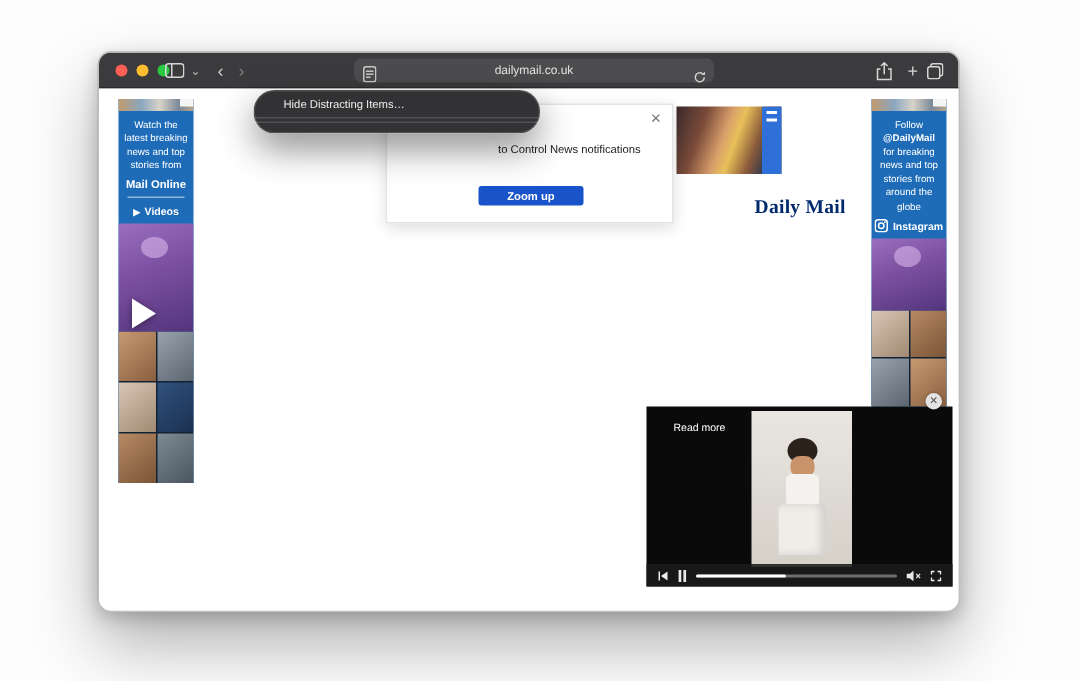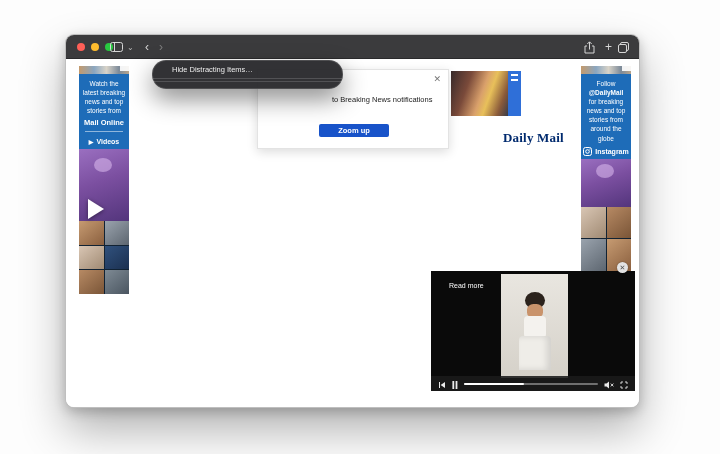--- a/index.html
+++ b/index.html
@@ -23,37 +23,37 @@
   .chev-small { font-size:8px; color:#b9b9b9; }
 
   .urlfield { position:absolute; left:170px; top:4px; width:240px; height:16px;
               background:rgba(255,255,255,.09); border-radius:5px; }
   .urlfield .ps-icon { position:absolute; left:6px; top:3px; }
   .urlfield .url { position:absolute; left:0; right:0; top:0; height:16px; line-height:16px;
                    text-align:center; color:#e3e3e3; font-size:8px; }
   .urlfield .reload { position:absolute; right:5px; top:4px; }
 
   
-  .menu { position:absolute; left:86px; top:25px; width:191px; z-index:60;
+  .menu { position:absolute; left:103px; top:25px; width:191px; z-index:60;
           background:rgba(43,43,46,.97); border:1px solid rgba(255,255,255,.14);
           border-radius:14px; padding:3px 0;
           box-shadow:0 10px 24px rgba(0,0,0,.45); }
   .menu-item { position:relative; display:flex; align-items:center; height:11px;
                padding:0 7px 0 19px; color:#ececec; font-size:7.5px; white-space:nowrap; }
   .mi-icon { position:absolute; left:6px; font-size:7px; color:#cfcfcf; line-height:11px; }
   .menu-sep { height:1px; background:rgba(255,255,255,.16); margin:2.5px 0; }
   .mi-spacer { flex:1; }
   .mi-value { font-size:7.5px; color:#ececec; margin-right:3px; }
 
   .content { position:absolute; left:0; top:24px; width:573px; height:349px; background:#fff; }
 
   
   .ad { position:absolute; width:50px; background:#1e6cb8; overflow:hidden;
         display:flex; flex-direction:column; }
-  .ad-left { left:13px; top:7px; height:228px; }
+  .ad-left { left:13px; top:7px; height:256px; }
   .ad-right { left:515px; top:7px; height:205px; }
   .ad-strip { height:8px; flex:0 0 8px; position:relative;
               background:linear-gradient(90deg,#c49a6c,#8aa6c0 30%,#d8d3c8 55%,#7c8a99 80%,#b9a58c); }
   .ad-marker { position:absolute; right:0; top:0; width:9px; height:5px; background:#fff; opacity:.9; }
   .ad-text { padding:5px 3px 2px; color:#fff; font-size:6.5px; line-height:1.4; text-align:center; }
   .ad-brand { color:#fff; font-weight:bold; font-size:7.5px; text-align:center; margin-top:1px; }
   .ad-div { height:1px; background:rgba(255,255,255,.5); margin:4px 6px; flex:0 0 1px; }
   .ad-videos { display:flex; align-items:center; justify-content:center; gap:3px;
                color:#fff; font-weight:bold; font-size:7px; margin:2px 0 4px; }
   .ad-videos .play-glyph { font-size:6px; line-height:1; }
@@ -131,20 +131,35 @@
       <span class="tbi" style="left:44px">
         <svg width="13" height="10">
             <rect x="0.5" y="0.5" width="12" height="9" rx="2" fill="none" stroke="#d6d6d6"></rect>
             <line x1="4.5" y1="0.5" x2="4.5" y2="9.5" stroke="#d6d6d6"></line>
           </svg>
       </span>
       <span class="tbi chev-small" style="left:61px">⌄</span>
       <span class="tbi glyph" style="left:79px">‹</span>
       <span class="tbi glyph dim" style="left:93px">›</span>
 
+      <div class="urlfield">
+        <span class="ps-icon">
+          <svg width="9" height="11">
+              <rect x="0.5" y="0.5" width="8" height="10" rx="1.5" fill="none" stroke="#c9c9c9"></rect>
+              <path d="M2 3.5h5M2 5.5h5M2 7.5h3" stroke="#c9c9c9" fill="none"></path>
+            </svg>
+        </span>
+        <span class="url">dailymail.co.uk</span>
+        <span class="reload">
+          <svg width="9" height="9">
+              <path d="M7.5 4.5a3 3 0 1 1 -1.1-2.3" fill="none" stroke="#cfcfcf"></path>
+              <path d="M8 0.6v2.4H5.6z" fill="#cfcfcf"></path>
+            </svg>
+        </span>
+      </div>
 
       <span class="tbi" style="right:44px">
         <svg width="11" height="13" viewBox="0 0 11 13">
             <path d="M3 5H1v7h9V5H8" fill="none" stroke="#d6d6d6"></path>
             <path d="M5.5 8.5V1M3.3 3L5.5 0.8 7.7 3" fill="none" stroke="#d6d6d6"></path>
           </svg>
       </span>
       <span class="tbi glyph" style="right:27px">+</span>
       <span class="tbi" style="right:10px">
         <svg width="11" height="11">
@@ -203,21 +218,21 @@
         <div class="collage">
           <div class="t3"></div>
             <div class="t5"></div>
             <div class="t2"></div>
             <div class="t1"></div>
         </div>
       </div>
 
       <div class="dialog">
         <span class="dialog-close">✕</span>
-        <span class="dialog-msg">to Breaking News notifications</span>
+        <span class="dialog-msg">to Control News notifications</span>
         <div class="signup">Zoom up</div>
       </div>
 
       <div class="trump">
         <span class="trump-strip">
             <i></i>
             <i></i>
           </span>
       </div>
 

